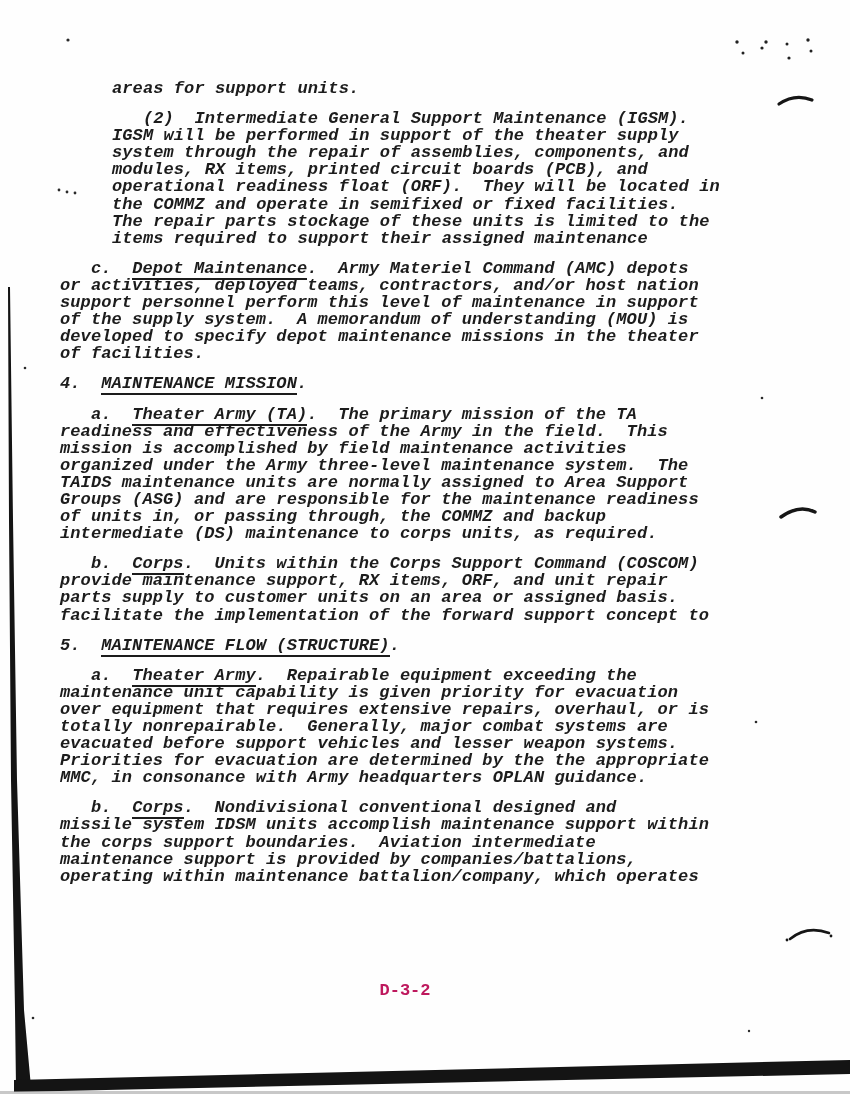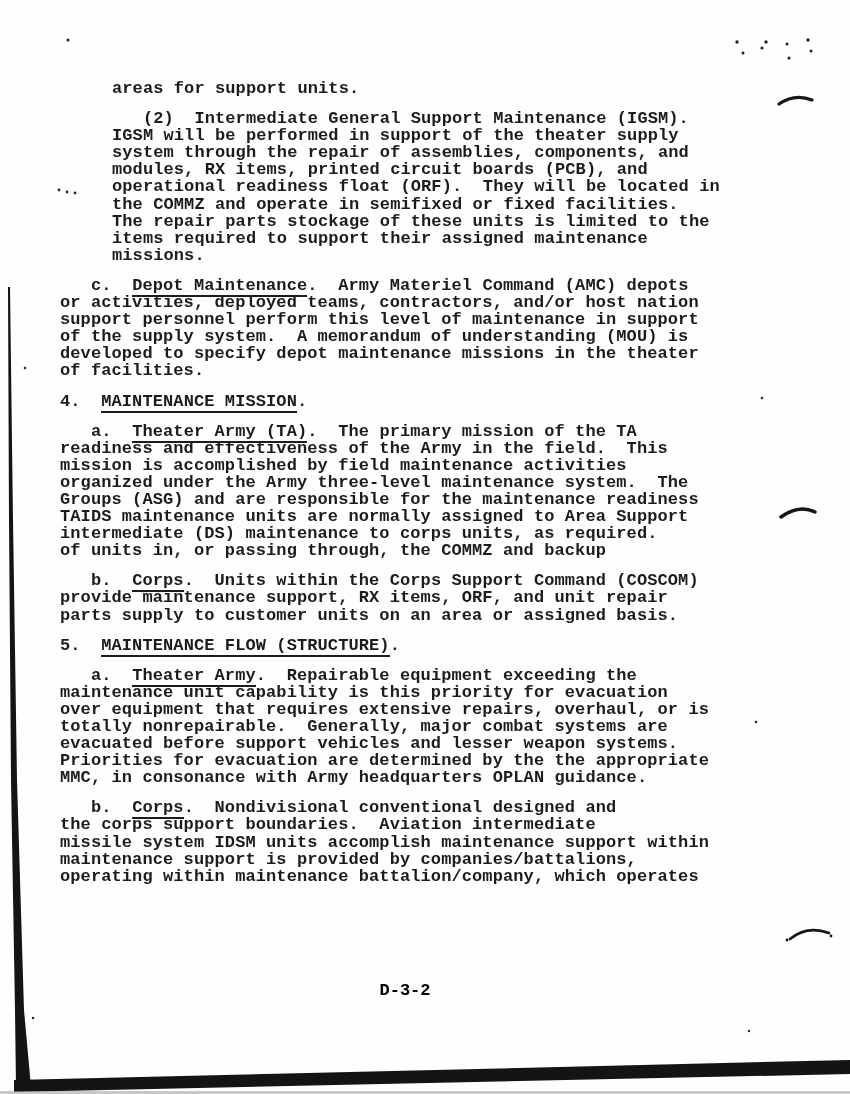--- a/index.html
+++ b/index.html
@@ -17,29 +17,29 @@
     top: 80px;
     width: 720px;
     color: #1c1c1c;
     font-size: 17px;
     line-height: 17.1px;
     font-weight: 700;
     letter-spacing: 0.1px;
   }
   .para { margin: 0 0 13px 0; }
   .para.sub { margin-left: 52px; }
-  .line { white-space: pre; min-height: 17.1px; }
+  .line { white-space: pre; min-height: 17.1px; font-style: italic; }
   .u { border-bottom: 2px solid currentColor; }
   .page-footer {
     position: absolute;
     left: 60px;
     top: 981px;
     width: 690px;
     text-align: center;
-    color: #000000;
+    color: #be185d;
     font-size: 17px;
     font-weight: 700;
     white-space: pre;
   }
   .artifacts {
     position: absolute;
     left: 0; top: 0;
     pointer-events: none;
   }
 </style>
@@ -91,64 +91,64 @@
       </div>
       <div class="para sub">
         <div class="line"><span>   (2)  Intermediate General Support Maintenance (IGSM).</span></div>
         <div class="line"><span>IGSM will be performed in support of the theater supply</span></div>
         <div class="line"><span>system through the repair of assemblies, components, and</span></div>
         <div class="line"><span>modules, RX items, printed circuit boards (PCB), and</span></div>
         <div class="line"><span>operational readiness float (ORF).  They will be located in</span></div>
         <div class="line"><span>the COMMZ and operate in semifixed or fixed facilities.</span></div>
         <div class="line"><span>The repair parts stockage of these units is limited to the</span></div>
         <div class="line"><span>items required to support their assigned maintenance</span></div>
-        <div class="line"><span>missions.</span></div>
       </div>
       <div class="para main">
         <div class="line"><span>   c.  </span><span class="u">Depot Maintenance</span><span>.  Army Materiel Command (AMC) depots</span></div>
         <div class="line"><span>or activities, deployed teams, contractors, and/or host nation</span></div>
         <div class="line"><span>support personnel perform this level of maintenance in support</span></div>
         <div class="line"><span>of the supply system.  A memorandum of understanding (MOU) is</span></div>
         <div class="line"><span>developed to specify depot maintenance missions in the theater</span></div>
         <div class="line"><span>of facilities.</span></div>
       </div>
       <div class="para main">
         <div class="line"><span>4.  </span><span class="u">MAINTENANCE MISSION</span><span>.</span></div>
       </div>
       <div class="para main">
         <div class="line"><span>   a.  </span><span class="u">Theater Army (TA)</span><span>.  The primary mission of the TA</span></div>
         <div class="line"><span>readiness and effectiveness of the Army in the field.  This</span></div>
         <div class="line"><span>mission is accomplished by field maintenance activities</span></div>
         <div class="line"><span>organized under the Army three-level maintenance system.  The</span></div>
+        <div class="line"><span>TAIDS maintenance units are normally assigned to Area Support</span></div>
         <div class="line"><span>Groups (ASG) and are responsible for the maintenance readiness</span></div>
-        <div class="line"><span>TAIDS maintenance units are normally assigned to Area Support</span></div>
+        <div class="line"><span>of units in, or passing through, the COMMZ and backup</span></div>
         <div class="line"><span>intermediate (DS) maintenance to corps units, as required.</span></div>
-        <div class="line"><span>of units in, or passing through, the COMMZ and backup</span></div>
       </div>
       <div class="para main">
         <div class="line"><span>   b.  </span><span class="u">Corps</span><span>.  Units within the Corps Support Command (COSCOM)</span></div>
         <div class="line"><span>provide maintenance support, RX items, ORF, and unit repair</span></div>
         <div class="line"><span>parts supply to customer units on an area or assigned basis.</span></div>
+        <div class="line"><span>facilitate the implementation of the forward support concept to</span></div>
       </div>
       <div class="para main">
         <div class="line"><span>5.  </span><span class="u">MAINTENANCE FLOW (STRUCTURE)</span><span>.</span></div>
       </div>
       <div class="para main">
         <div class="line"><span>   a.  </span><span class="u">Theater Army</span><span>.  Repairable equipment exceeding the</span></div>
-        <div class="line"><span>maintenance unit capability is this priority for evacuation</span></div>
+        <div class="line"><span>maintenance unit capability is given priority for evacuation</span></div>
         <div class="line"><span>over equipment that requires extensive repairs, overhaul, or is</span></div>
         <div class="line"><span>totally nonrepairable.  Generally, major combat systems are</span></div>
         <div class="line"><span>evacuated before support vehicles and lesser weapon systems.</span></div>
         <div class="line"><span>Priorities for evacuation are determined by the the appropriate</span></div>
         <div class="line"><span>MMC, in consonance with Army headquarters OPLAN guidance.</span></div>
       </div>
       <div class="para main">
         <div class="line"><span>   b.  </span><span class="u">Corps</span><span>.  Nondivisional conventional designed and</span></div>
+        <div class="line"><span>missile system IDSM units accomplish maintenance support within</span></div>
         <div class="line"><span>the corps support boundaries.  Aviation intermediate</span></div>
-        <div class="line"><span>missile system IDSM units accomplish maintenance support within</span></div>
         <div class="line"><span>maintenance support is provided by companies/battalions,</span></div>
         <div class="line"><span>operating within maintenance battalion/company, which operates</span></div>
       </div>
     </div>
 
   <div class="page-footer">D-3-2</div>
 
 </div>
 
 </body></html>

